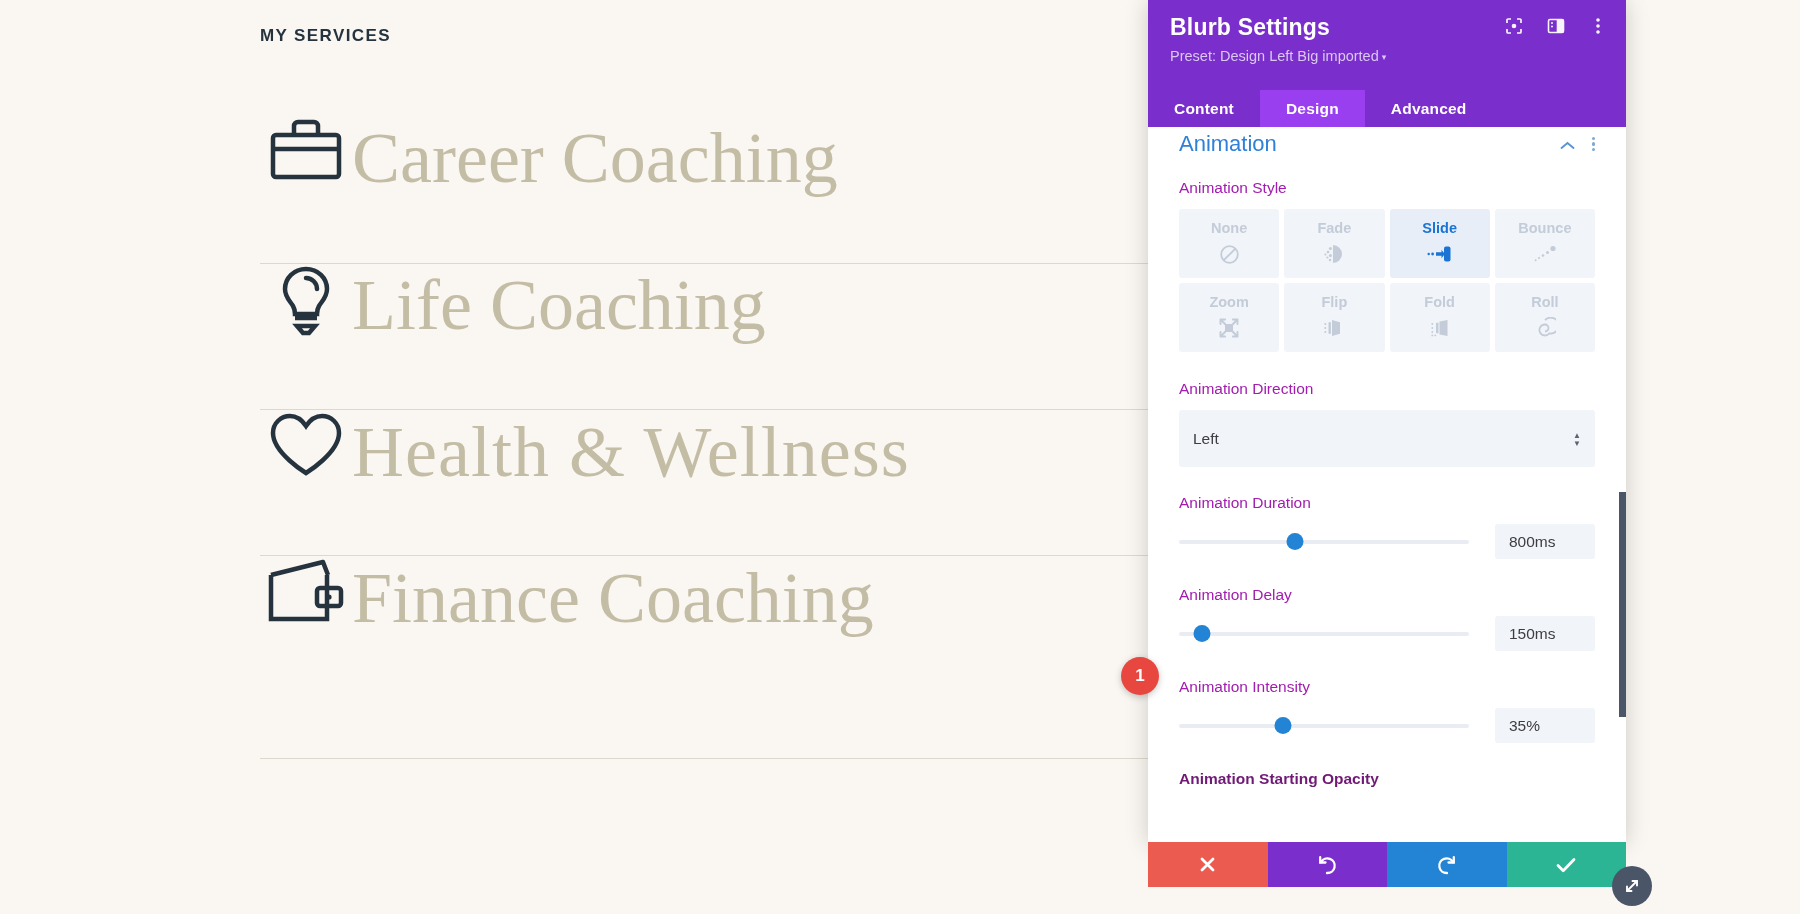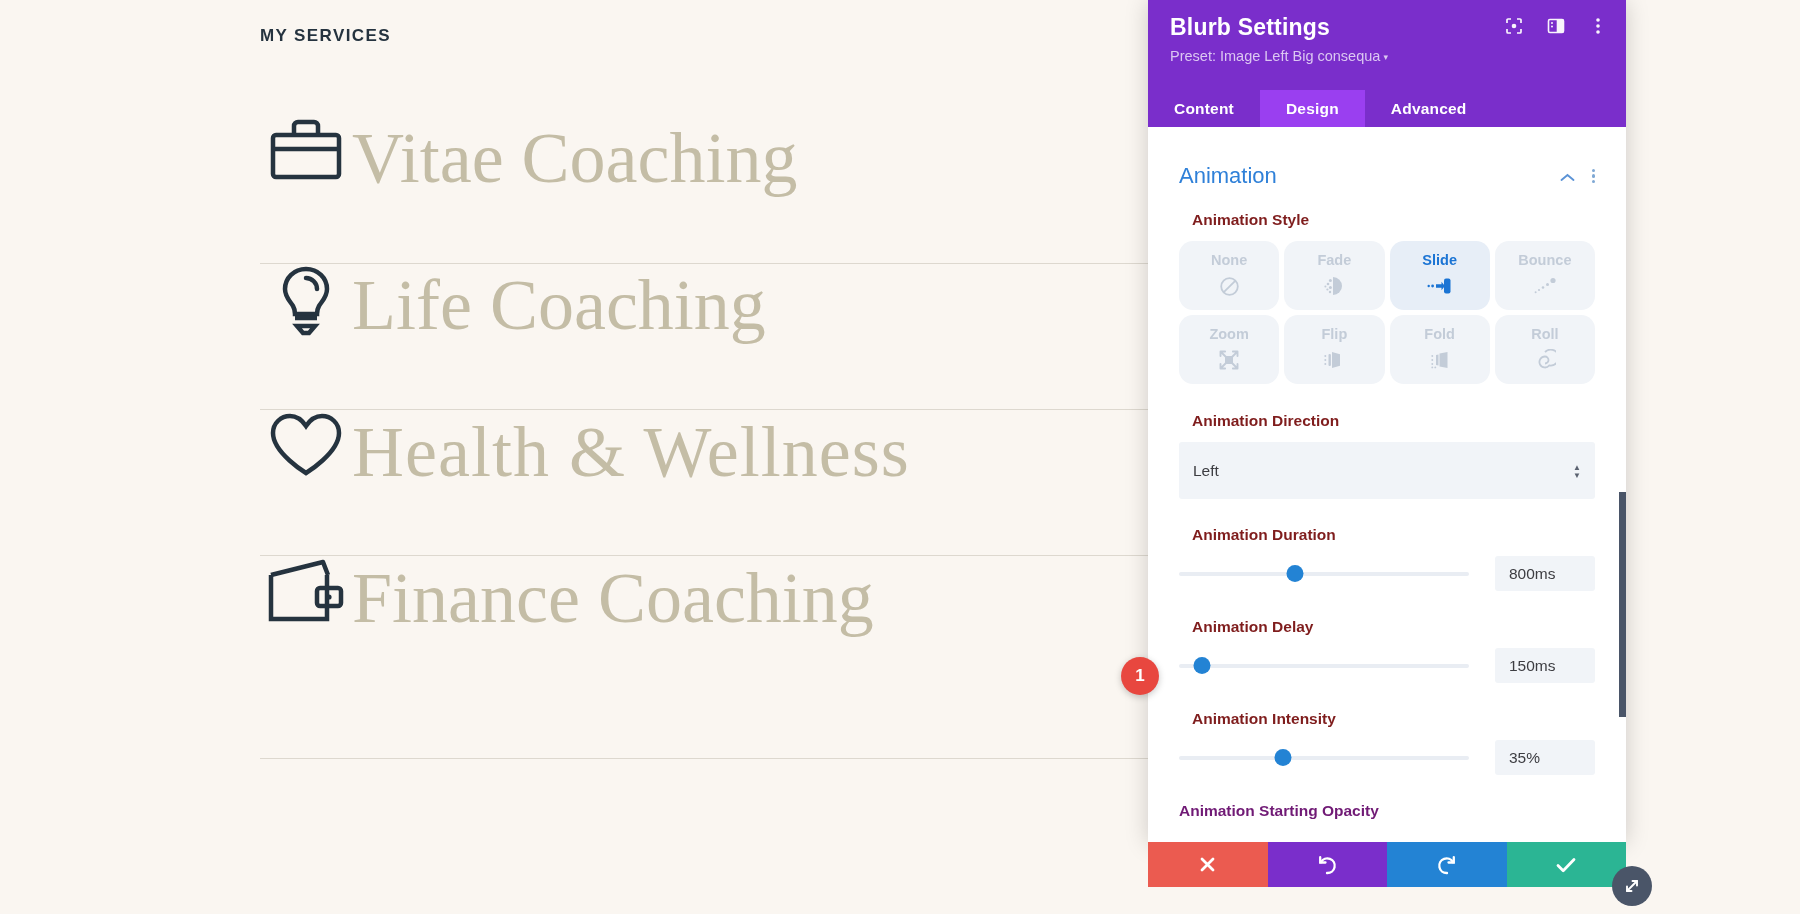--- a/index.html
+++ b/index.html
@@ -62,37 +62,37 @@
 
   .tabs { display: flex; background: #7a2ecb; height: 37px; }
   .tab {
     flex: 0 0 auto; padding: 0 26px; height: 37px; line-height: 37px;
     color: #ffffff; font-size: 15.5px; font-weight: 600; letter-spacing: .2px;
     font-family: "Liberation Sans", sans-serif; cursor: pointer;
   }
   .tab.active { background: #9a3ff0; }
 
   .panel-body { flex: 1; position: relative; overflow: hidden; background: #fff; }
-  .panel-scroll { position: absolute; inset: 0; padding: 36px 31px 0 31px; }
+  .panel-scroll { position: absolute; inset: 0; padding: 4px 31px 0 31px; }
 
   .section-head { display: flex; align-items: center; margin-bottom: 22px; }
   .section-title { color: #2f80d8; font-size: 22px; font-weight: 400; font-family: "Liberation Sans", sans-serif; }
   .section-actions { margin-left: auto; display: flex; align-items: center; gap: 17px; }
   .chev { color: #6aa4e0; font-size: 15px; line-height: 1; }
   .dots3 { display: flex; flex-direction: column; gap: 2.5px; }
   .dots3 i { width: 3.2px; height: 3.2px; border-radius: 50%; background: #7fa8d4; display: block; }
 
   .field-label {
-    font-size: 15.5px; color: #7f1d1d; font-weight: 700;
-    font-family: "Liberation Sans", sans-serif; margin-bottom: 12px; margin-left: 13px;
+    font-size: 15.5px; color: #a21caf; font-weight: 400;
+    font-family: "Liberation Sans", sans-serif; margin-bottom: 12px;
   }
 
   .anim-grid { display: grid; grid-template-columns: repeat(4, 1fr); gap: 5px; margin-bottom: 28px; }
   .anim-cell {
-    background: #f1f4f8; border-radius: 14px; height: 69px;
+    background: #f1f4f8; border-radius: 3px; height: 69px;
     display: flex; flex-direction: column; align-items: center; justify-content: center;
     gap: 5px; cursor: pointer;
   }
   .anim-cell .nm { font-size: 14.5px; font-weight: 700; color: #c3ccd8; font-family: "Liberation Sans", sans-serif; }
   .anim-cell.sel { background: #e7eef7; }
   .anim-cell.sel .nm { color: #1b74d4; }
   .anim-cell .gl { height: 26px; display: flex; align-items: center; justify-content: center; }
   .anim-cell .gl svg { display: block; }
 
   .select-wrap { position: relative; margin-bottom: 27px; }
@@ -156,21 +156,21 @@
     <div class="eyebrow">MY SERVICES</div>
 
     <div class="service-row" style="top:118px;">
       <div class="svc-icon">
         <svg width="72" height="62" viewBox="0 0 72 62" fill="none" stroke="#25333f" stroke-width="4.5">
           <rect x="3" y="17" width="66" height="42" rx="3"></rect>
           <path d="M24 17V8a4 4 0 014-4h16a4 4 0 014 4v9"></path>
           <path d="M3 31h66" stroke-width="4.5"></path>
         </svg>
       </div>
-      <div class="svc-title">Vitae Coaching</div>
+      <div class="svc-title">Career Coaching</div>
       <div class="svc-body"><span style="white-space:pre-line">Imperdiet
 Malesuad
 ullamcor</span></div>
     </div>
     <div class="divider" style="top:263px;"></div>
 
     <div class="service-row" style="top:265px;">
       <div class="svc-icon">
         <svg width="62" height="72" viewBox="0 0 62 72" fill="none" stroke="#25333f" stroke-width="4.5">
           <path d="M31 4C19 4 10 13 10 24c0 8 5 12 8 17 1.5 2.5 2 5 2 8h22c0-3 .5-5.5 2-8 3-5 8-9 8-17 0-11-9-20-21-20z"></path>
@@ -211,21 +211,21 @@
 Curabitu</span></div>
     </div>
     <div class="divider" style="top:758px;"></div>
   </div>
 
   <div class="panel">
 
     <div class="panel-header">
       <div class="panel-title">Blurb Settings</div>
       <div class="panel-preset">
-        <span>Preset: Image Left Big consequa</span><span class="preset-caret">▾</span>
+        <span>Preset: Design Left Big imported</span><span class="preset-caret">▾</span>
       </div>
       <div class="header-icons">
         <span class="hicon">
           <svg width="18" height="18" viewBox="0 0 18 18" fill="none" stroke="#fff" stroke-width="1.7">
             <path d="M2 6V3a1 1 0 011-1h3M16 6V3a1 1 0 00-1-1h-3M2 12v3a1 1 0 001 1h3M16 12v3a1 1 0 01-1 1h-3"></path>
             <circle cx="9" cy="9" r="2.3" fill="#fff" stroke="none"></circle>
           </svg>
         </span>
         <span class="hicon">
           <svg width="18" height="18" viewBox="0 0 18 18" fill="none" stroke="#fff" stroke-width="1.6">

